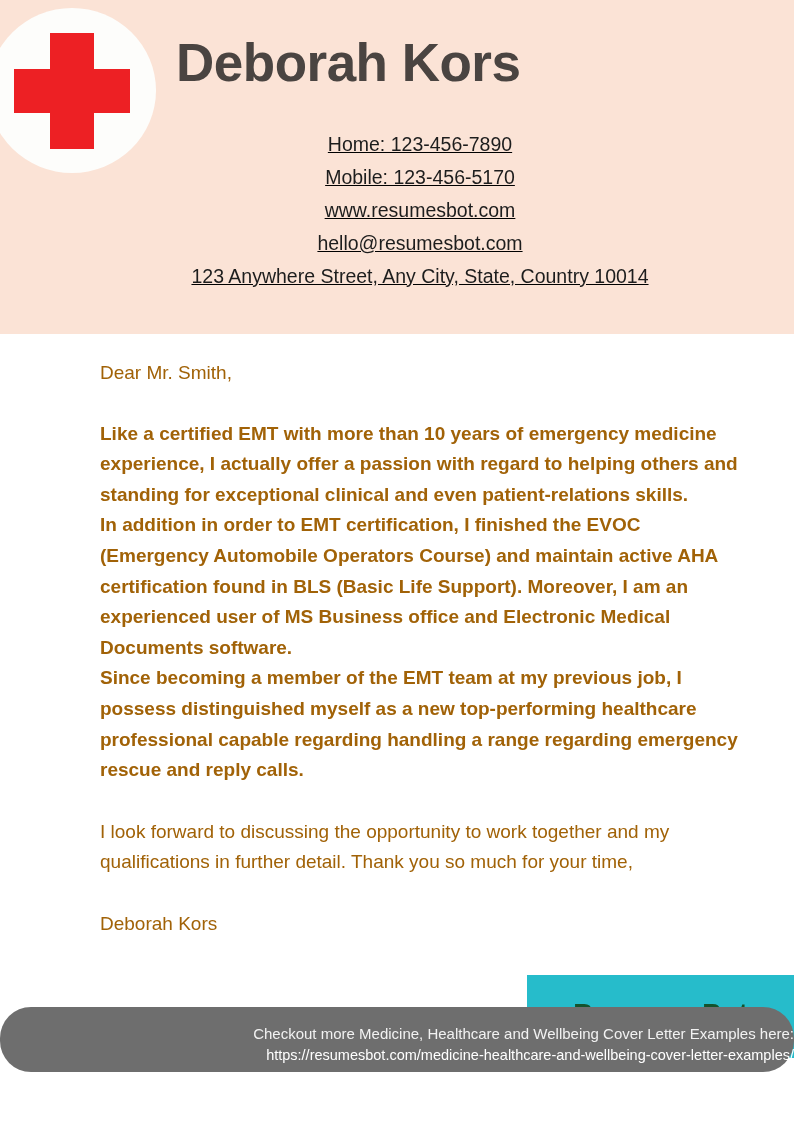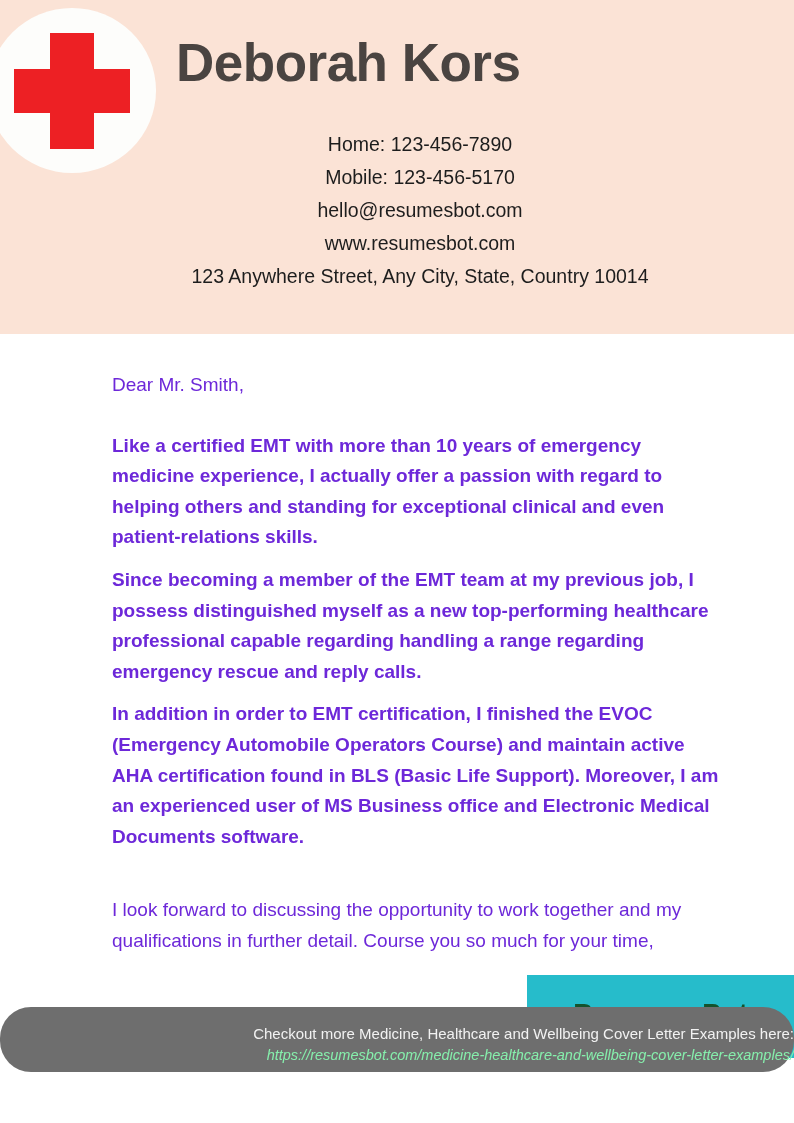--- a/index.html
+++ b/index.html
@@ -72,40 +72,41 @@
     line-height: 1.08;
     white-space: nowrap;
   }
 
   .contact-block {
     position: absolute;
     left: 90px;
     top: 128px;
     width: 660px;
     text-align: center;
+    text-decoration: underline;
   }
   .contact-line {
     font-size: 19.5px;
     color: #1d1d1d;
     line-height: 33px;
     white-space: nowrap;
   }
 
   
   .letter {
     position: absolute;
     left: 100px;
     top: 358px;
     width: 640px;
   }
   .letter p {
-    margin: 12px;
+    margin: 0;
     font-size: 19px;
     line-height: 30.6px;
-    color: #6d28d9;
+    color: #a16207;
   }
   .salutation { margin-bottom: 30px !important; }
   .para-group { margin-bottom: 0 !important; font-weight: bold; }
   .spacer-line { height: 31px; }
 
   
   .brand-badge {
     position: absolute;
     left: 527px;
     top: 975px;
@@ -138,62 +139,61 @@
     padding-top: 16px;
     border-radius: 31px;
   }
   .footer-caption {
     font-size: 15px;
     color: #f2f2f2;
     line-height: 22px;
   }
   .footer-url {
     font-size: 14.5px;
-    color: #86efac;
+    color: #ffffff;
     line-height: 21px;
     text-decoration: none;
     display: block;
-    font-style: italic;
   }
 </style>
 </head>
 <body>
 
 <div class="header">
 
   <div class="logo-badge">
     <div class="logo-cross">
       <div class="bar-v"></div>
       <div class="bar-h"></div>
     </div>
   </div>
 
   <div class="header-name">Deborah Kors</div>
 
   <div class="contact-block">
     <div class="contact-line">Home: 123-456-7890</div>
     <div class="contact-line">Mobile: 123-456-5170</div>
+    <div class="contact-line">www.resumesbot.com</div>
     <div class="contact-line">hello@resumesbot.com</div>
-    <div class="contact-line">www.resumesbot.com</div>
     <div class="contact-line">123 Anywhere Street, Any City, State, Country 10014</div>
   </div>
 
 </div>
 
 <div class="letter">
 
   <p class="salutation">Dear Mr. Smith,</p>
 
   <p class="para-group">Like a certified EMT with more than 10 years of emergency medicine experience, I actually offer a passion with regard to helping others and standing for exceptional clinical and even patient-relations skills.</p>
+  <p class="para-group">In addition in order to EMT certification, I finished the EVOC (Emergency Automobile Operators Course) and maintain active AHA certification found in BLS (Basic Life Support). Moreover, I am an experienced user of MS Business office and Electronic Medical Documents software.</p>
   <p class="para-group">Since becoming a member of the EMT team at my previous job, I possess distinguished myself as a new top-performing healthcare professional capable regarding handling a range regarding emergency rescue and reply calls.</p>
-  <p class="para-group">In addition in order to EMT certification, I finished the EVOC (Emergency Automobile Operators Course) and maintain active AHA certification found in BLS (Basic Life Support). Moreover, I am an experienced user of MS Business office and Electronic Medical Documents software.</p>
 
   <div class="spacer-line"></div>
 
-  <p>I look forward to discussing the opportunity to work together and my qualifications in further detail. Course you so much for your time,</p>
+  <p>I look forward to discussing the opportunity to work together and my qualifications in further detail. Thank you so much for your time,</p>
 
   <div class="spacer-line"></div>
 
   <p>Deborah Kors</p>
 
 </div>
 
 <div class="brand-badge">
   <span class="brand-badge-label">Resumes Bot</span>
 </div>

